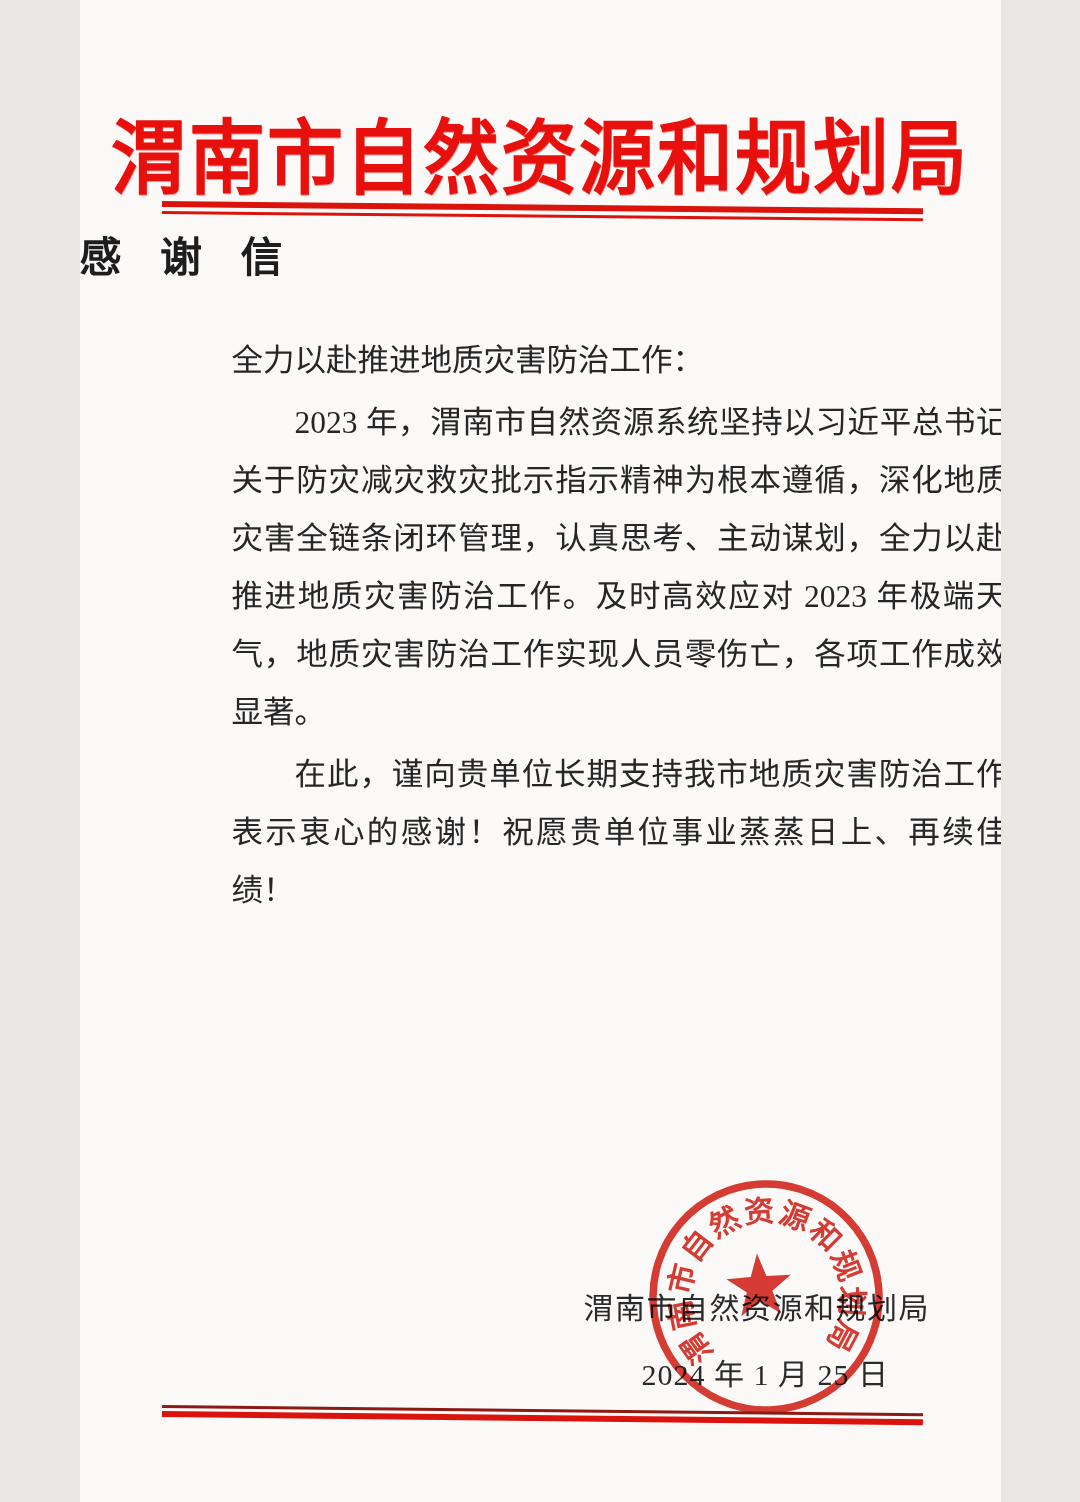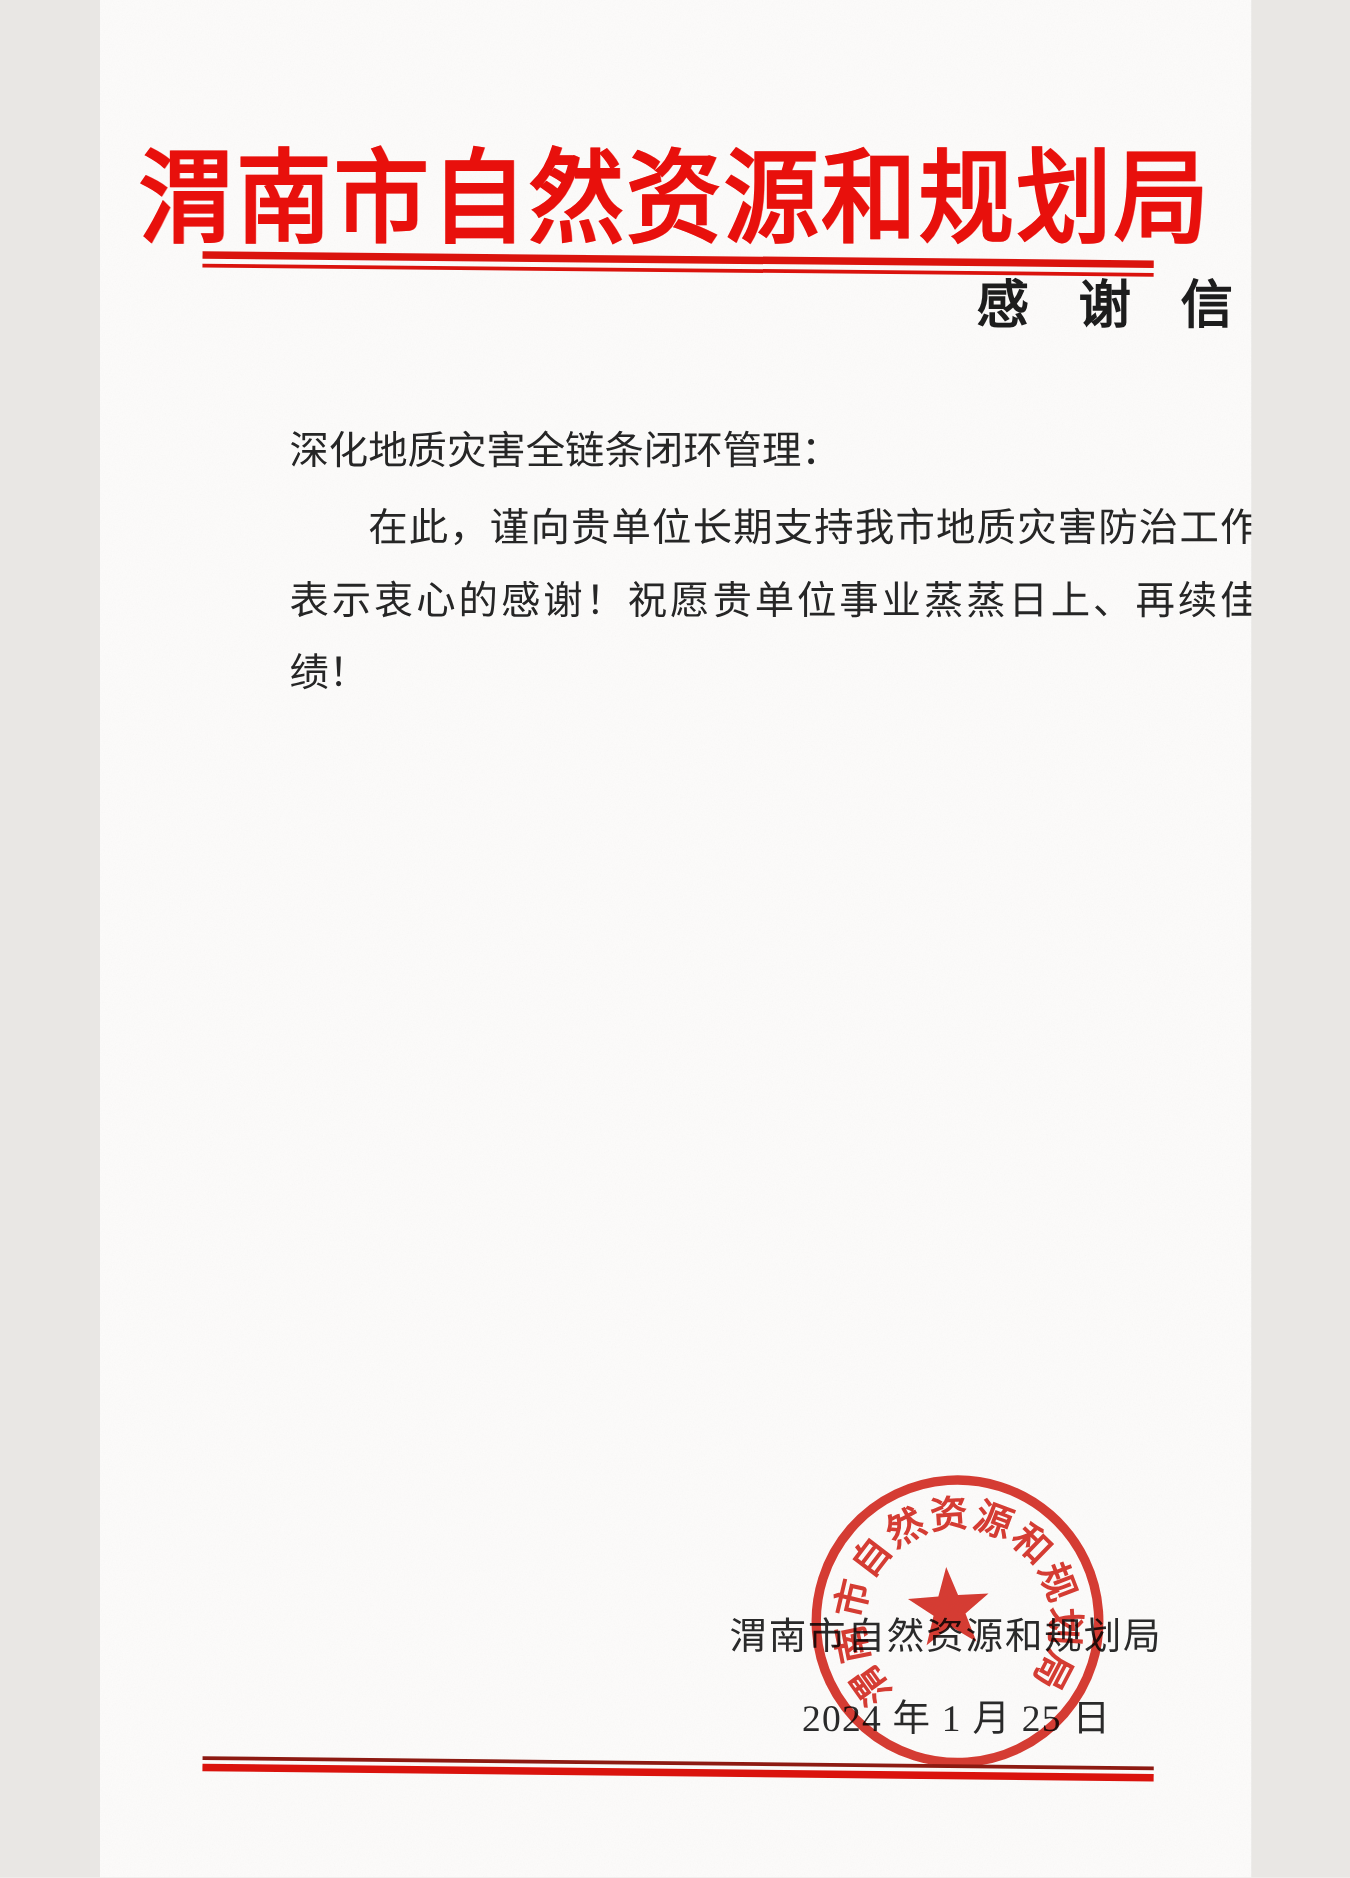--- a/index.html
+++ b/index.html
@@ -61,25 +61,25 @@
     transform: rotate(0.62deg);
     transform-origin: left center;
   }
   .rule-bottom .thin  { height: 2.5px; background: #8d1a12; }
   .rule-bottom .gap   { height: 3px; }
   .rule-bottom .thick { height: 6px; background: #da130d; }
 
   
   .doc-title {
     position: absolute;
-    top: 209px;
+    top: 223px;
     left: 0;
     width: 100%;
-    text-align: right;
-    font-family: Liberation Sans, sans-serif;
+    text-align: left;
+    font-family: Liberation Serif, serif;
     font-size: 42px;
     font-weight: 600;
     letter-spacing: 14px;
     color: #1d1d1d;
     white-space: nowrap;
   }
 
   
   .letter-body {
     position: absolute;
@@ -144,21 +144,22 @@
 
   <div class="rule rule-top">
     <div class="thick"></div>
     <div class="gap"></div>
     <div class="thin"></div>
   </div>
 
   <div class="doc-title">感 谢 信</div>
 
   <div class="letter-body">
-    <p>深化地质灾害全链条闭环管理：</p>
+    <p>全力以赴推进地质灾害防治工作：</p>
+    <p class="indent">2023 年，渭南市自然资源系统坚持以习近平总书记关于防灾减灾救灾批示指示精神为根本遵循，深化地质灾害全链条闭环管理，认真思考、主动谋划，全力以赴推进地质灾害防治工作。及时高效应对 2023 年极端天气，地质灾害防治工作实现人员零伤亡，各项工作成效显著。</p>
     <p class="indent">在此，谨向贵单位长期支持我市地质灾害防治工作表示衷心的感谢！祝愿贵单位事业蒸蒸日上、再续佳绩！</p>
   </div>
 
   <div class="signature-org">渭南市自然资源和规划局</div>
   <div class="signature-date">2024 年 1 月 25 日</div>
 
   <svg class="stamp" xmlns="http://www.w3.org/2000/svg" viewBox="-127 -127 254 254">
 
     <circle cx="0" cy="0" r="113" fill="none" stroke="#d5281e" stroke-width="7.5"></circle>
 

